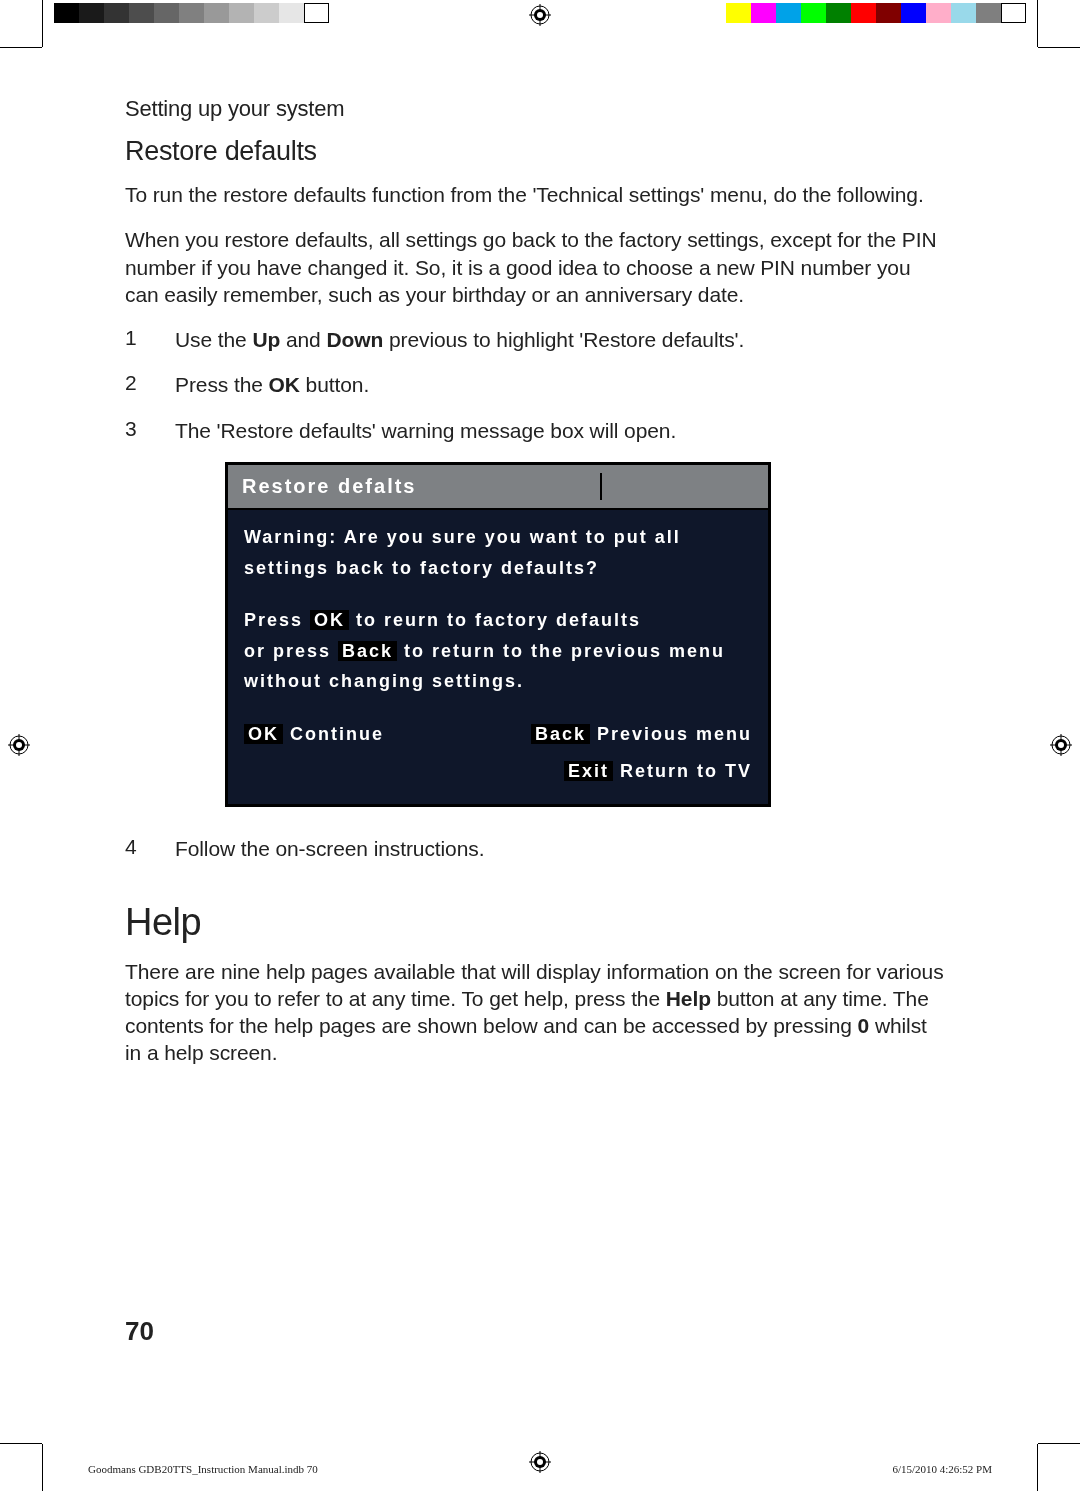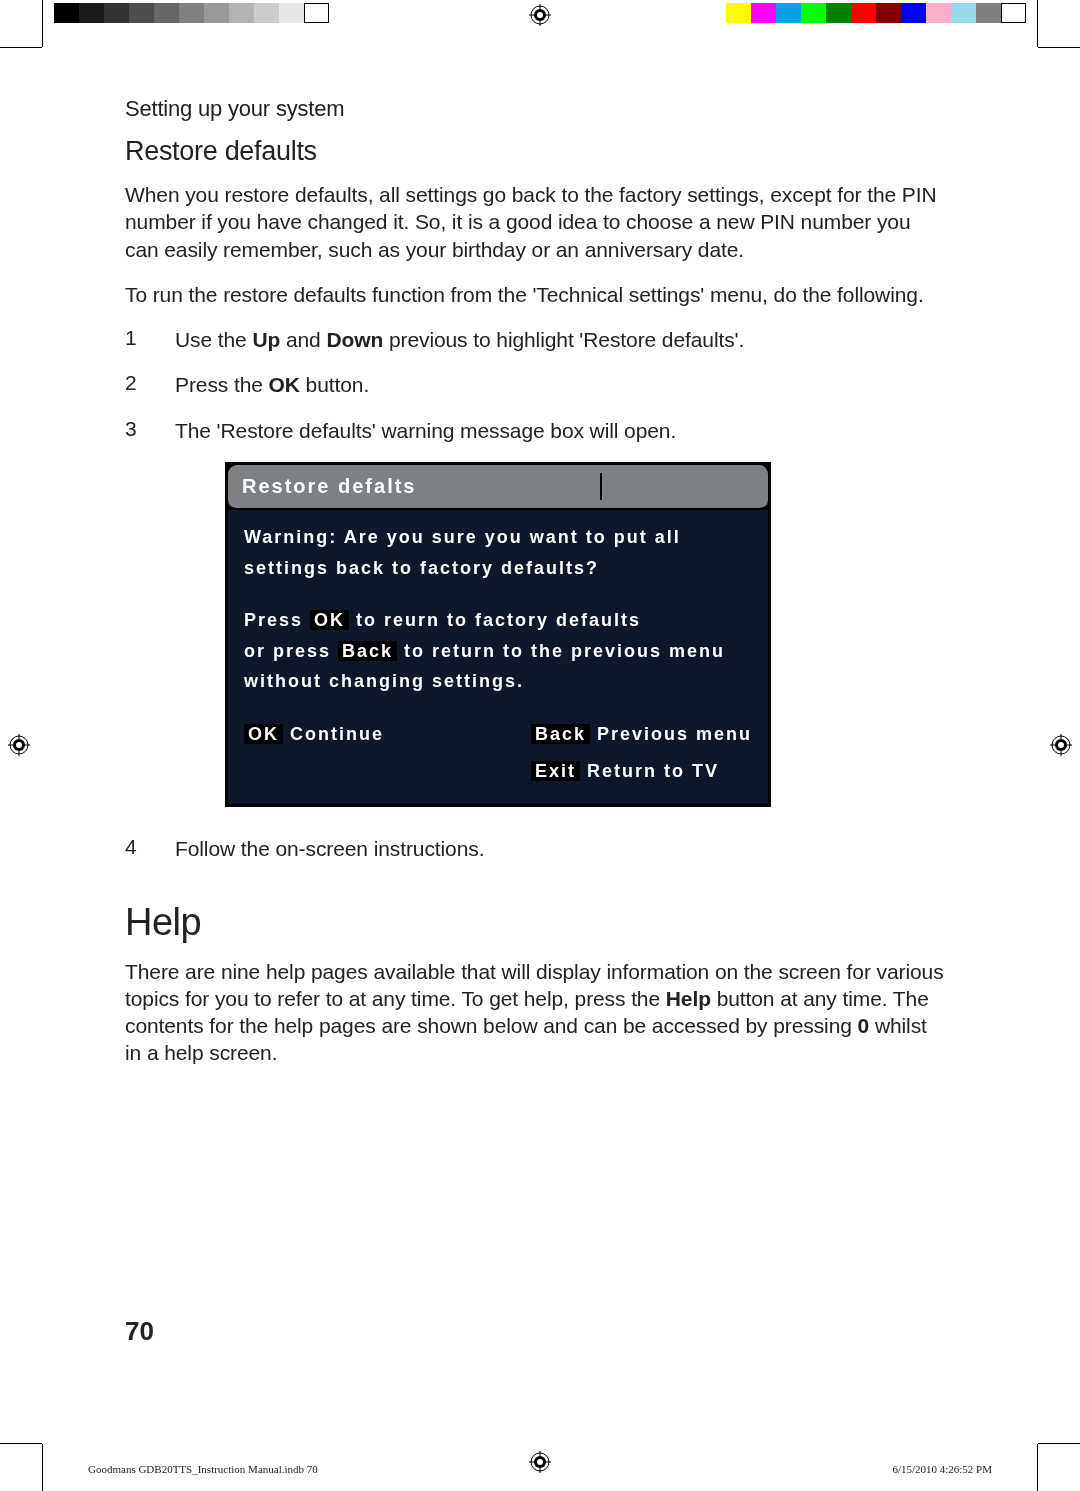--- a/index.html
+++ b/index.html
@@ -102,21 +102,20 @@
     width: 540px;
     margin: 14px 0 28px 100px;
     border: 3px solid #000;
     background: #000;
   }
   .osd-title {
     background: #7e8184;
     margin: 0;
     border-bottom: 2px solid #000;
     padding: 8px 14px;
-    border-radius: 9px;
   }
   .osd-title-inner {
     color: #fff;
     font-weight: 700;
     font-size: 20px;
     letter-spacing: 2px;
     display: inline-block;
     width: 70%;
     border-right: 2px solid #000;
     padding: 2px 0;
@@ -139,21 +138,21 @@
   }
   .osd-footer {
     display: flex;
     gap: 40px;
   }
   .osd-col {
     display: flex;
     flex-direction: column;
     gap: 6px;
   }
-  .osd-col.right { margin-left: auto; }
+  .osd-col.right { margin-left: auto; align-items: flex-end; }
   .osd-line { white-space: nowrap; }
 
   
   .page-num {
     position: absolute;
     left: 125px;
     top: 1316px;
     font-weight: 700;
     font-size: 26px;
   }
@@ -246,22 +245,22 @@
       <line x1="11" y1="0" x2="11" y2="22" stroke="#000"></line>
       <circle cx="11" cy="11" r="3" fill="#fff"></circle>
     </svg>
 </div>
 
 <div class="page">
 
   <div class="section-head">Setting up your system</div>
   <div class="subhead">Restore defaults</div>
 
+  <div class="body">To run the restore defaults function from the 'Technical settings' menu, do the following.</div>
   <div class="body">When you restore defaults, all settings go back to the factory settings, except for the PIN number if you have changed it. So, it is a  good idea to choose a new PIN number you can easily remember, such as your birthday or an anniversary date.</div>
-  <div class="body">To run the restore defaults function from the 'Technical settings' menu, do the following.</div>
 
   <div class="steps">
     <div class="step-row">
       <div class="step-num">1</div>
       <div class="step-text">
         <span>Use the </span><span class="bold">Up</span><span> and </span><span class="bold">Down</span><span> previous to highlight 'Restore defaults'.</span>
       </div>
     </div>
     <div class="step-row">
       <div class="step-num">2</div>

